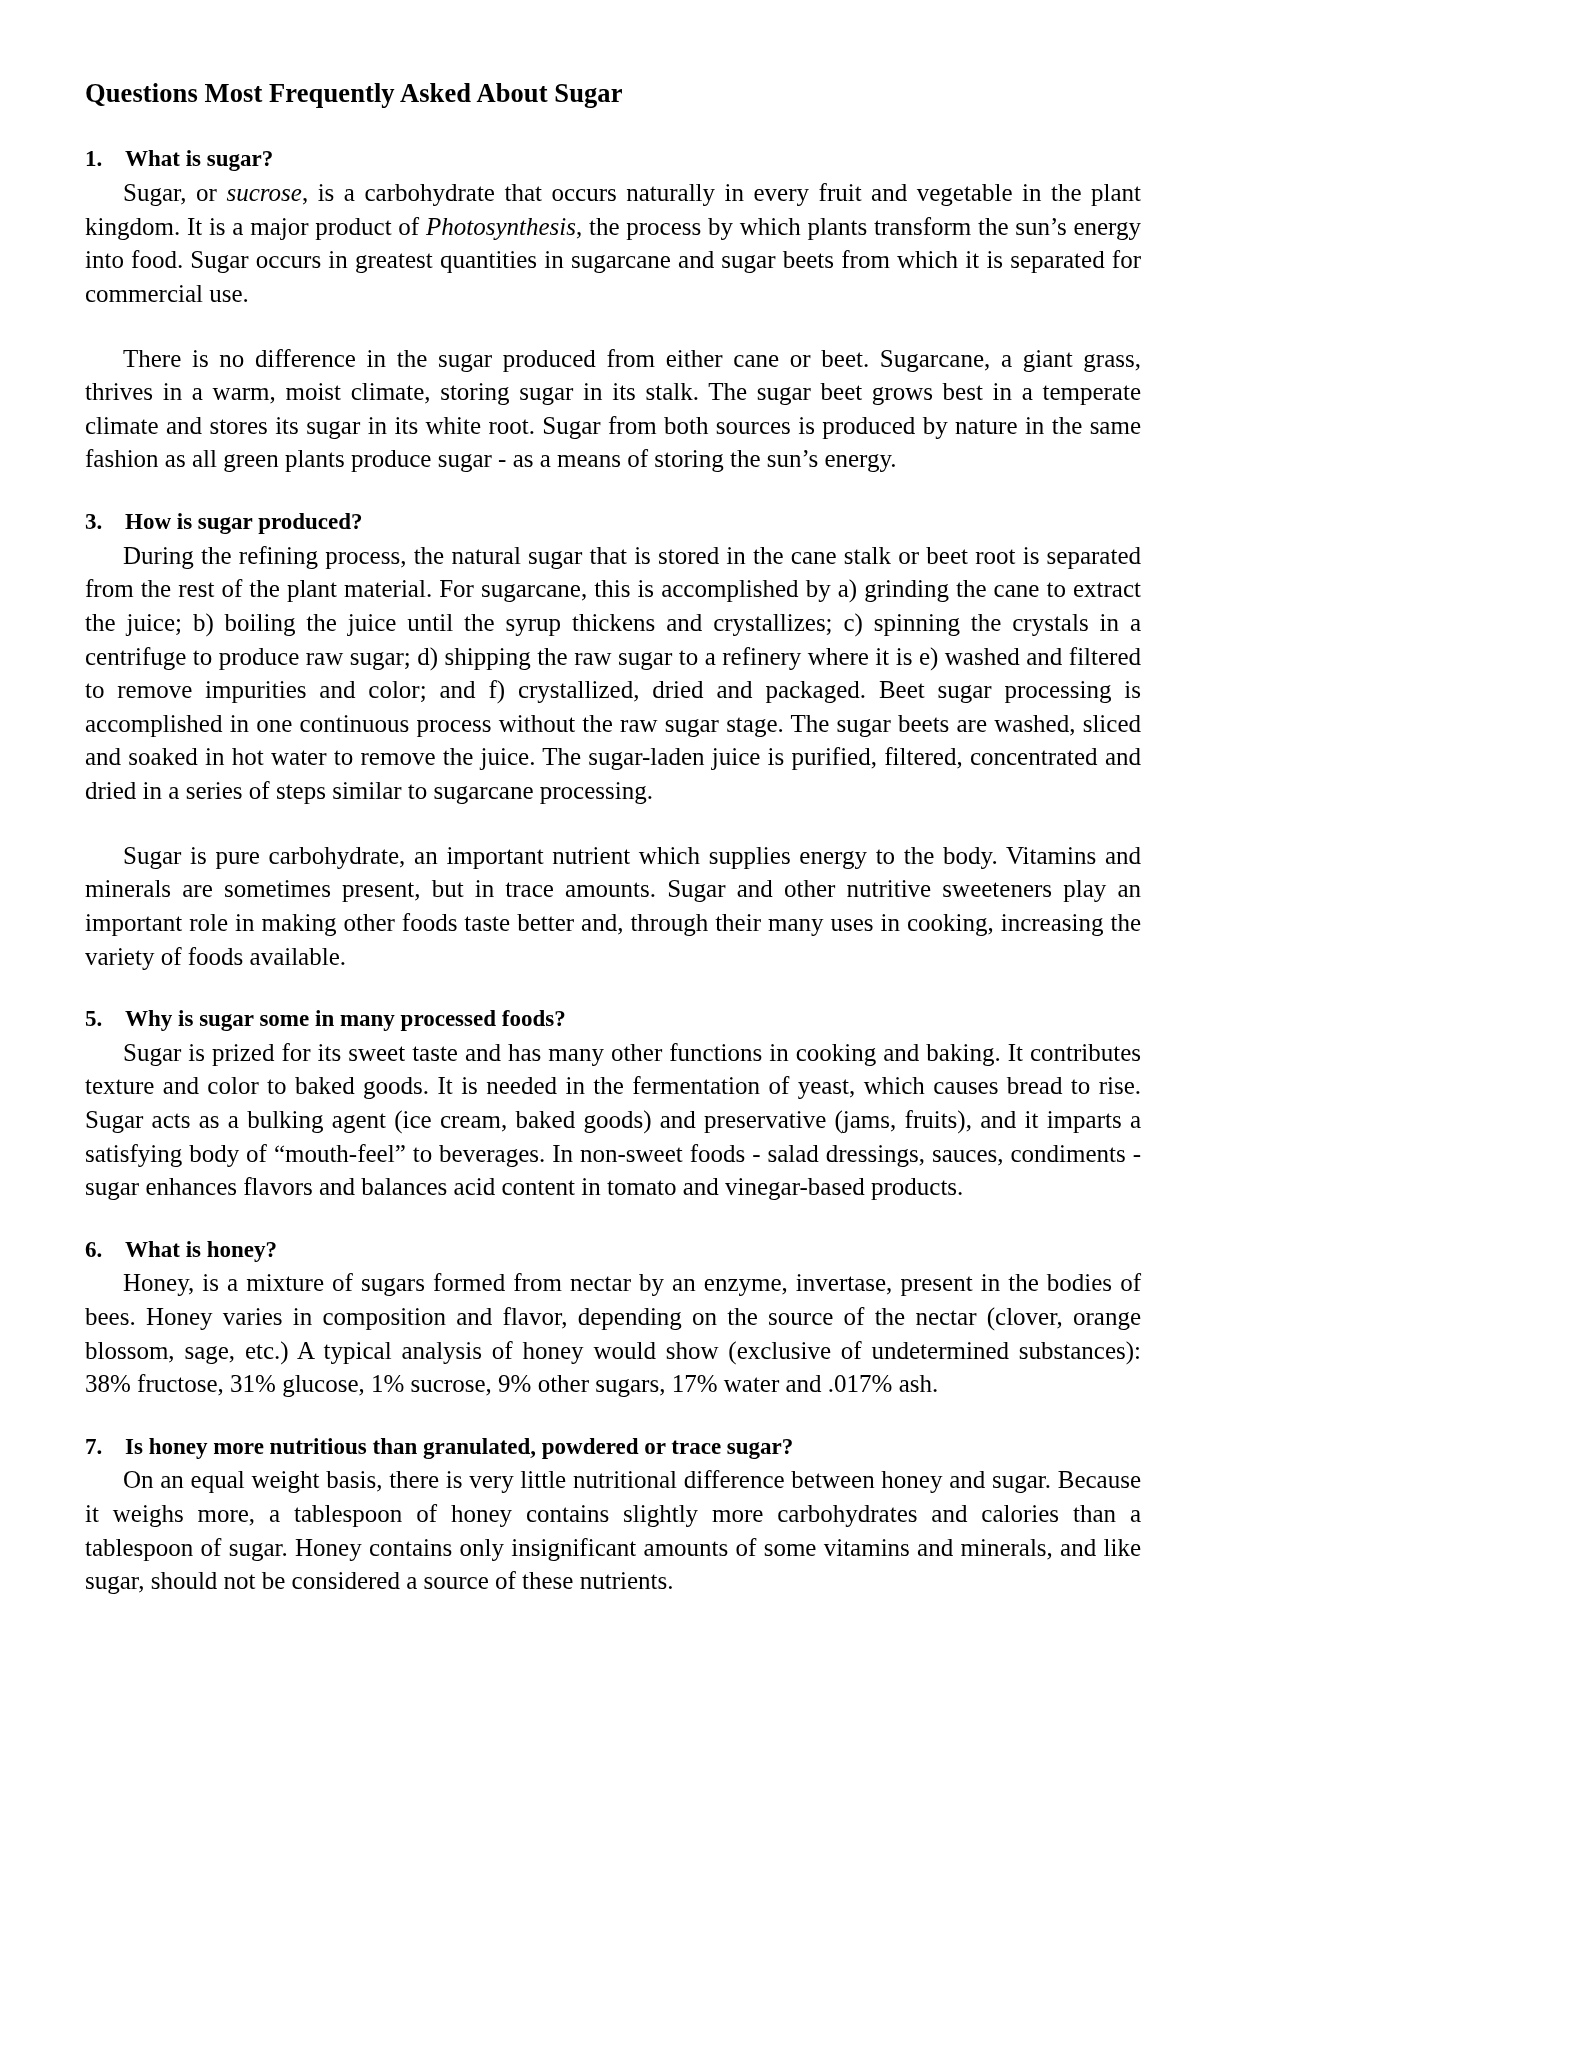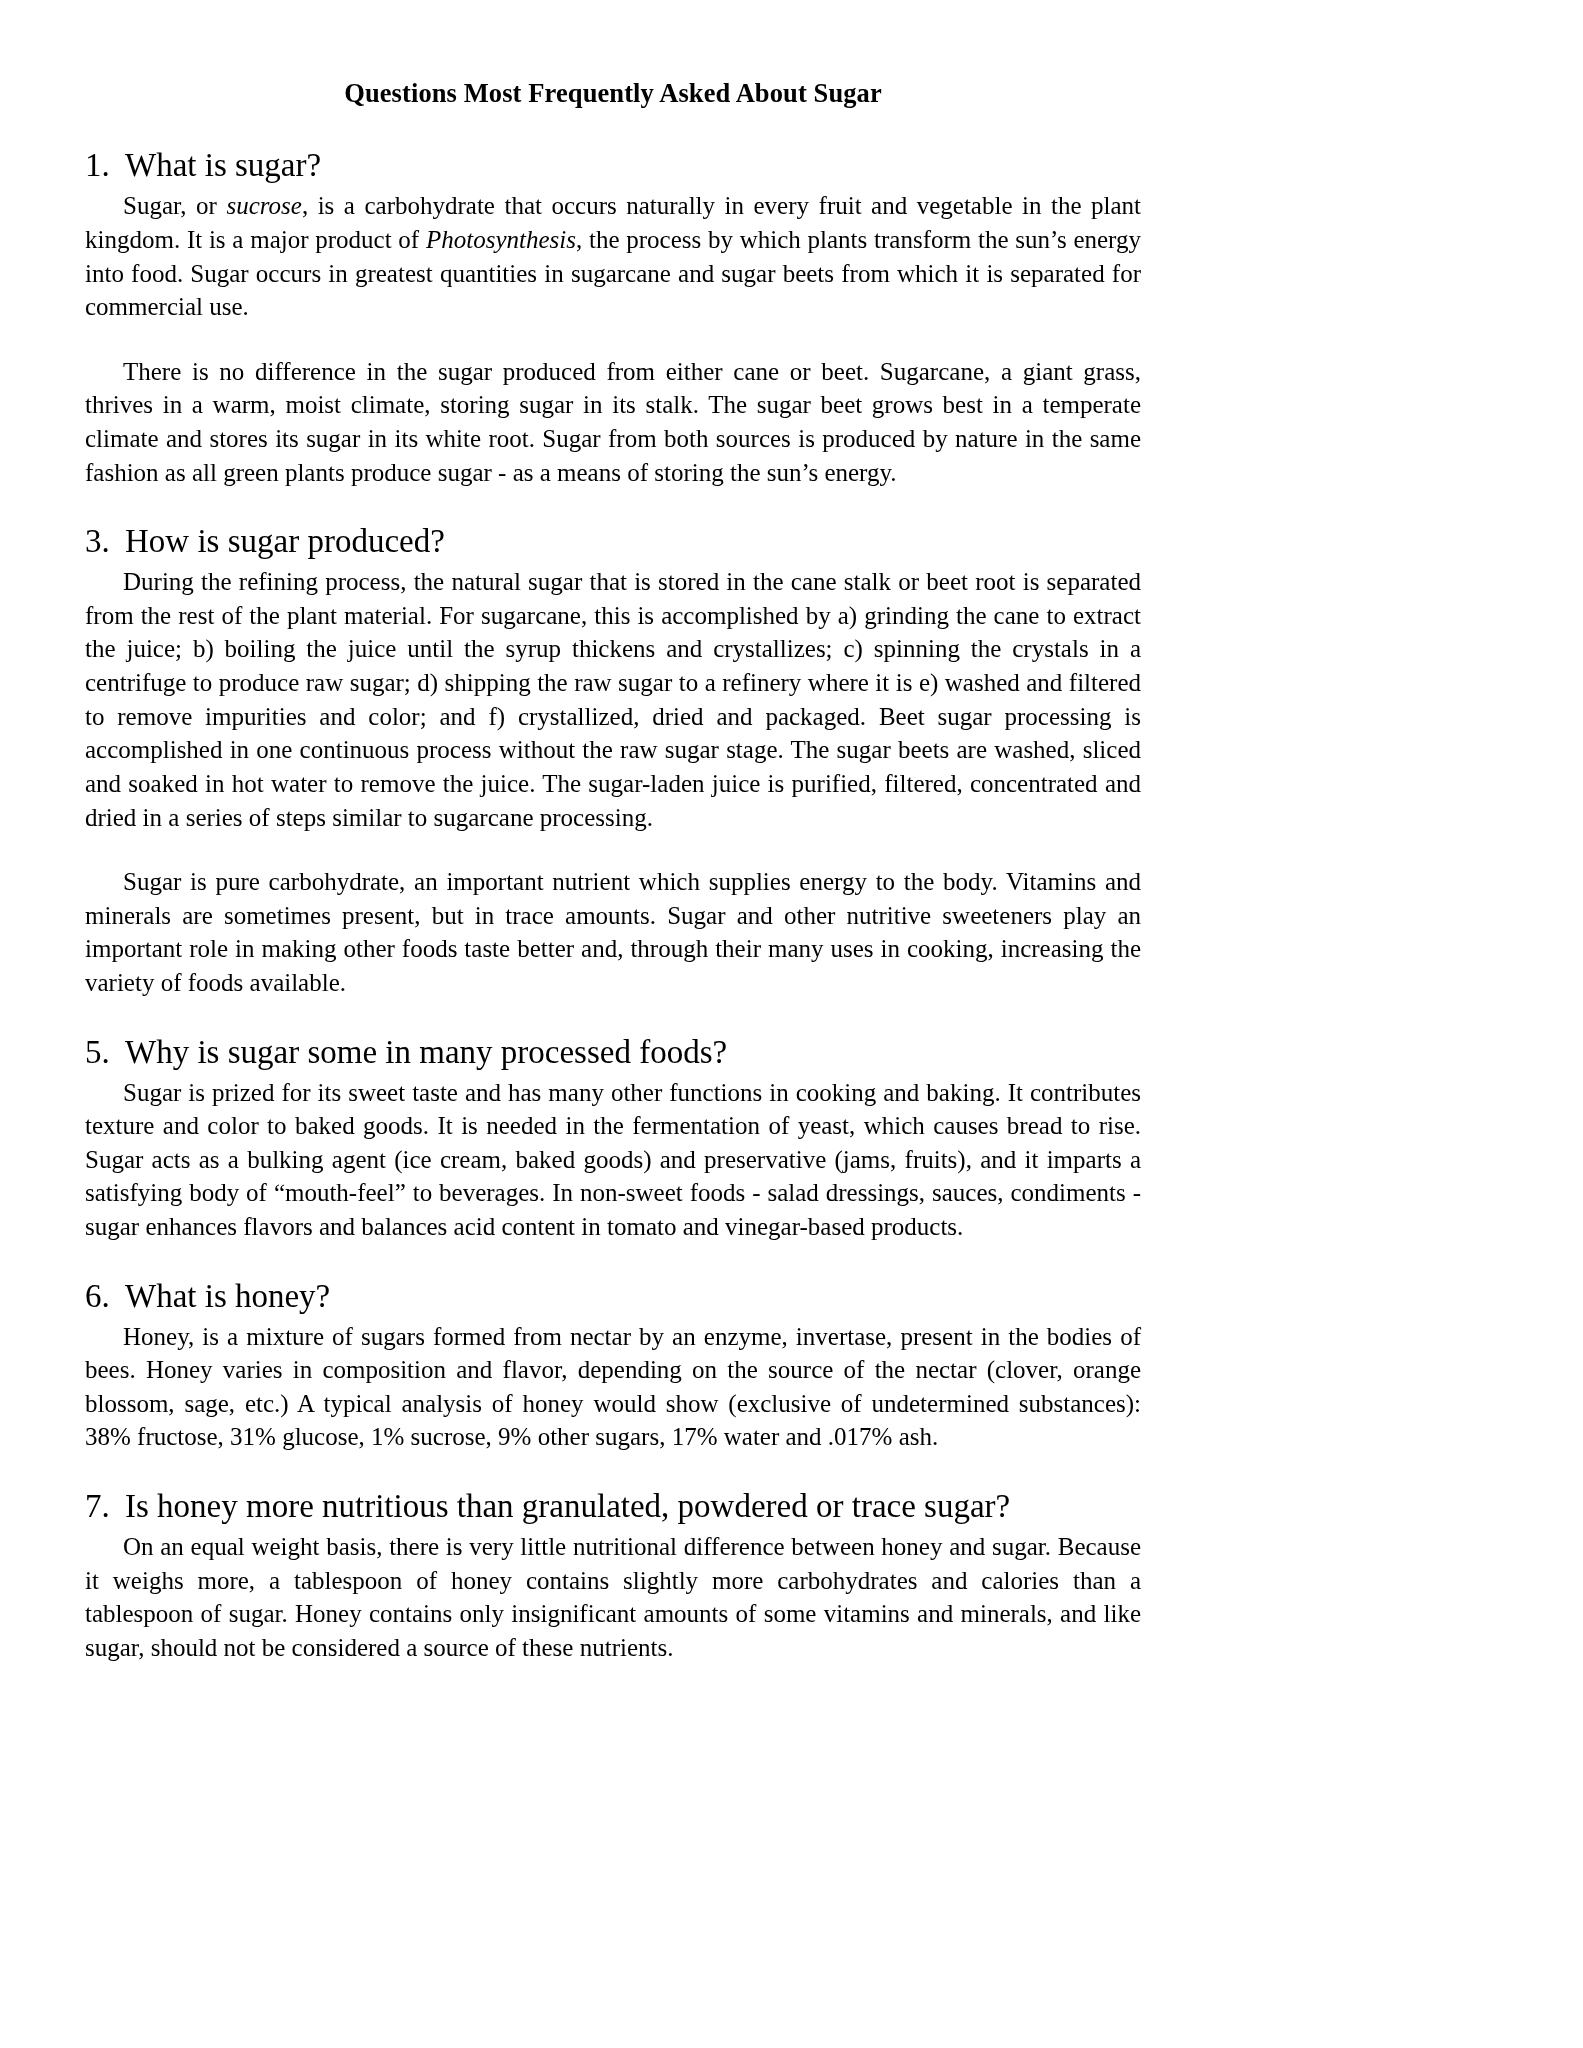--- a/index.html
+++ b/index.html
@@ -20,36 +20,36 @@
     padding: 0;
     overflow: hidden;
   }
   .content {
     position: absolute;
     left: 85px;
     top: 78px;
     width: 1056px;
   }
   .doc-title {
-    text-align: center;
+    text-align: left;
     font-weight: bold;
     font-size: 26.5px;
     line-height: 1.15;
     margin: 0 0 36px 0;
     letter-spacing: 0.1px;
   }
   .faq-item {
     margin-bottom: 31px;
   }
   .faq-item:last-child {
     margin-bottom: 0;
   }
   .question {
-    font-weight: normal;
-    font-size: 33px;
+    font-weight: bold;
+    font-size: 23px;
     line-height: 1.33;
     text-align: justify;
     text-justify: inter-word;
     padding-left: 40px;
     text-indent: -40px;
     margin: 16px 0 1px 0;
   }
   .question .q-num {
     display: inline-block;
     width: 40px;

